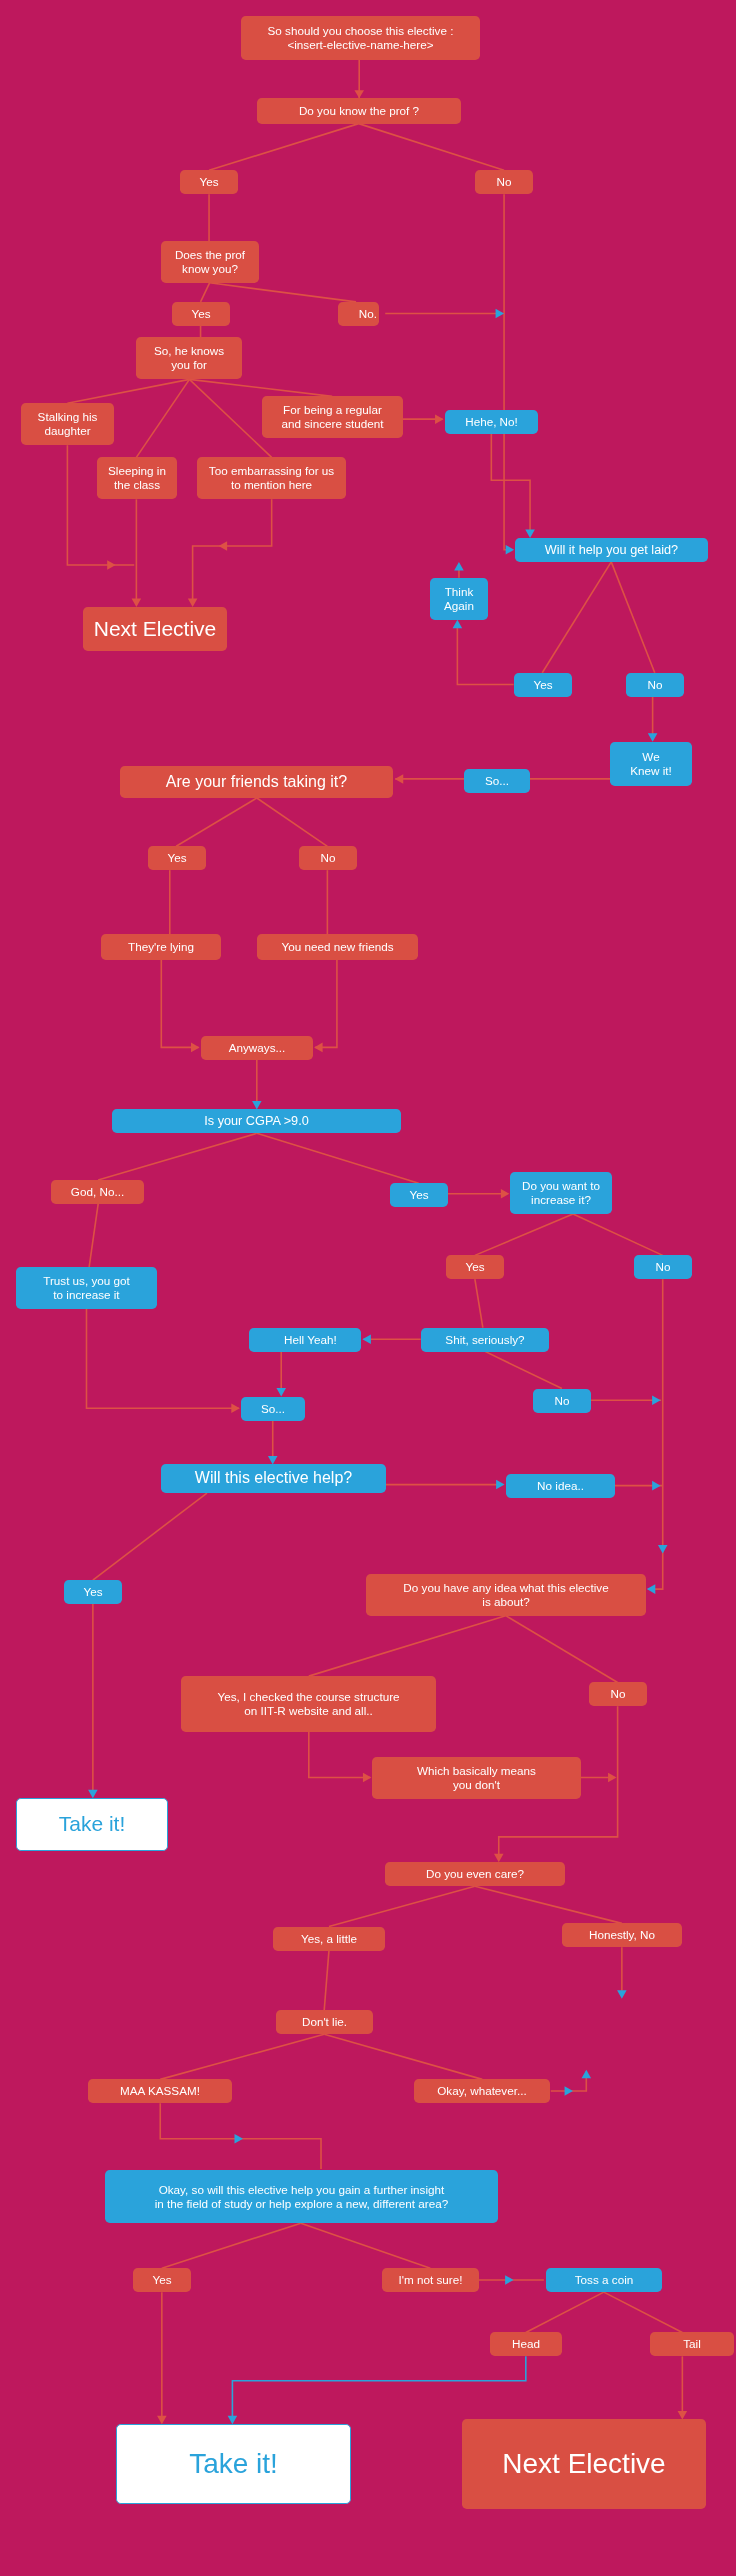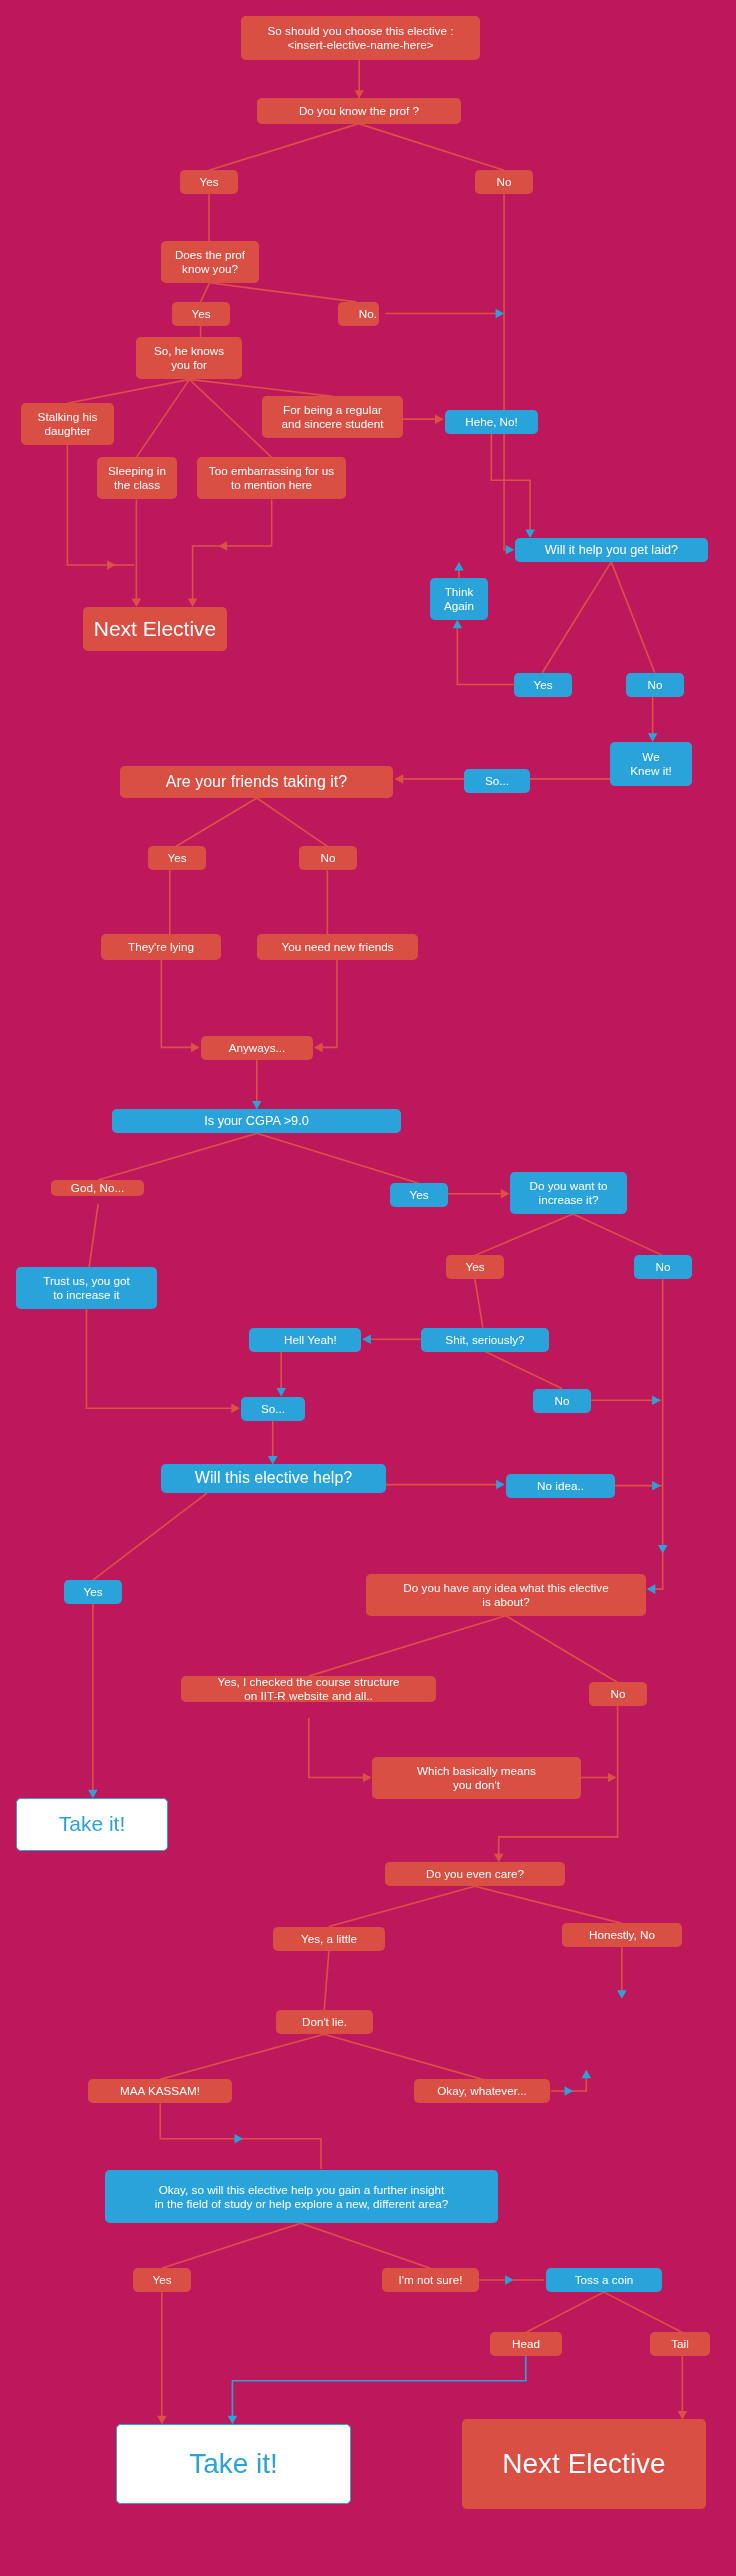--- a/index.html
+++ b/index.html
@@ -171,53 +171,53 @@
   <div class="node blue" style="left:610px;top:742px;width:82px;height:44px;">We
 Knew it!</div>
   <div class="node blue" style="left:464px;top:769px;width:66px;height:24px;">So...</div>
   <div class="node red t26" style="left:120px;top:766px;width:273px;height:32px;">Are your friends taking it?</div>
   <div class="node red" style="left:148px;top:846px;width:58px;height:24px;">Yes</div>
   <div class="node red" style="left:299px;top:846px;width:58px;height:24px;">No</div>
   <div class="node red" style="left:101px;top:934px;width:120px;height:25.5px;">They're lying</div>
   <div class="node red" style="left:257px;top:934px;width:161px;height:25.5px;">You need new friends</div>
   <div class="node red" style="left:201px;top:1036px;width:112px;height:24px;">Anyways...</div>
   <div class="node blue t24" style="left:112px;top:1109px;width:289px;height:24px;">Is your CGPA &gt;9.0</div>
-  <div class="node red" style="left:51px;top:1180px;width:93px;height:16px;">God, No...</div>
+  <div class="node red" style="left:51px;top:1180px;width:93px;height:24px;">God, No...</div>
   <div class="node blue" style="left:390px;top:1183px;width:58px;height:24px;">Yes</div>
-  <div class="node blue" style="left:510px;top:1172px;width:117px;height:42px;">Do you want to
+  <div class="node blue" style="left:510px;top:1172px;width:102px;height:42px;">Do you want to
 increase it?</div>
   <div class="node blue" style="left:16px;top:1267px;width:141px;height:42px;">Trust us, you got
 to increase it</div>
   <div class="node red" style="left:446px;top:1255px;width:58px;height:24px;">Yes</div>
   <div class="node blue" style="left:634px;top:1255px;width:58px;height:24px;">No</div>
   <div class="node blue" style="left:249px;top:1328px;width:112px;height:24px;padding-left:16px;">Hell Yeah!</div>
   <div class="node blue" style="left:421px;top:1328px;width:128px;height:24px;">Shit, seriously?</div>
   <div class="node blue" style="left:533px;top:1389px;width:58px;height:24px;">No</div>
   <div class="node blue" style="left:241px;top:1397px;width:64px;height:24px;">So...</div>
   <div class="node blue t26" style="left:161px;top:1464px;width:225px;height:29px;">Will this elective help?</div>
   <div class="node blue" style="left:506px;top:1474px;width:109px;height:24px;">No idea..</div>
   <div class="node blue" style="left:64px;top:1580px;width:58px;height:24px;">Yes</div>
   <div class="node red" style="left:366px;top:1574px;width:280px;height:42px;">Do you have any idea what this elective
 is about?</div>
-  <div class="node red" style="left:181px;top:1676px;width:255px;height:26px;">Yes, I checked the course structure
+  <div class="node red" style="left:181px;top:1676px;width:255px;height:56px;">Yes, I checked the course structure
 on IIT-R website and all..</div>
   <div class="node red" style="left:589px;top:1682px;width:58px;height:24px;">No</div>
   <div class="node red" style="left:372px;top:1757px;width:209px;height:42px;">Which basically means
 you don't</div>
   <div class="node outline t40" style="left:16px;top:1798px;width:152px;height:53px;">Take it!</div>
   <div class="node red" style="left:385px;top:1862px;width:180px;height:24px;">Do you even care?</div>
   <div class="node red" style="left:273px;top:1927px;width:112px;height:24px;">Yes, a little</div>
   <div class="node red" style="left:562px;top:1923px;width:120px;height:24px;">Honestly, No</div>
   <div class="node red" style="left:276px;top:2010px;width:97px;height:24px;">Don't lie.</div>
   <div class="node red" style="left:88px;top:2079px;width:144px;height:24px;">MAA KASSAM!</div>
   <div class="node red" style="left:414px;top:2079px;width:136px;height:24px;">Okay, whatever...</div>
   <div class="node blue" style="left:105px;top:2170px;width:393px;height:53px;">Okay, so will this elective help you gain a further insight
 in the field of study or help explore a new, different area?</div>
   <div class="node red" style="left:133px;top:2268px;width:58px;height:24px;">Yes</div>
   <div class="node red" style="left:382px;top:2268px;width:97px;height:24px;">I'm not sure!</div>
   <div class="node blue" style="left:546px;top:2268px;width:116px;height:24px;">Toss a coin</div>
   <div class="node red" style="left:490px;top:2332px;width:72px;height:24px;">Head</div>
-  <div class="node red" style="left:650px;top:2332px;width:60px;height:24px;">Tail</div>
+  <div class="node red" style="left:650px;top:2332px;width:84px;height:24px;">Tail</div>
   <div class="node outline t52" style="left:116px;top:2424px;width:235px;height:80px;">Take it!</div>
   <div class="node red t52" style="left:462px;top:2419px;width:244px;height:90px;">Next Elective</div>
 
 </div>
 
 
 </body></html>

